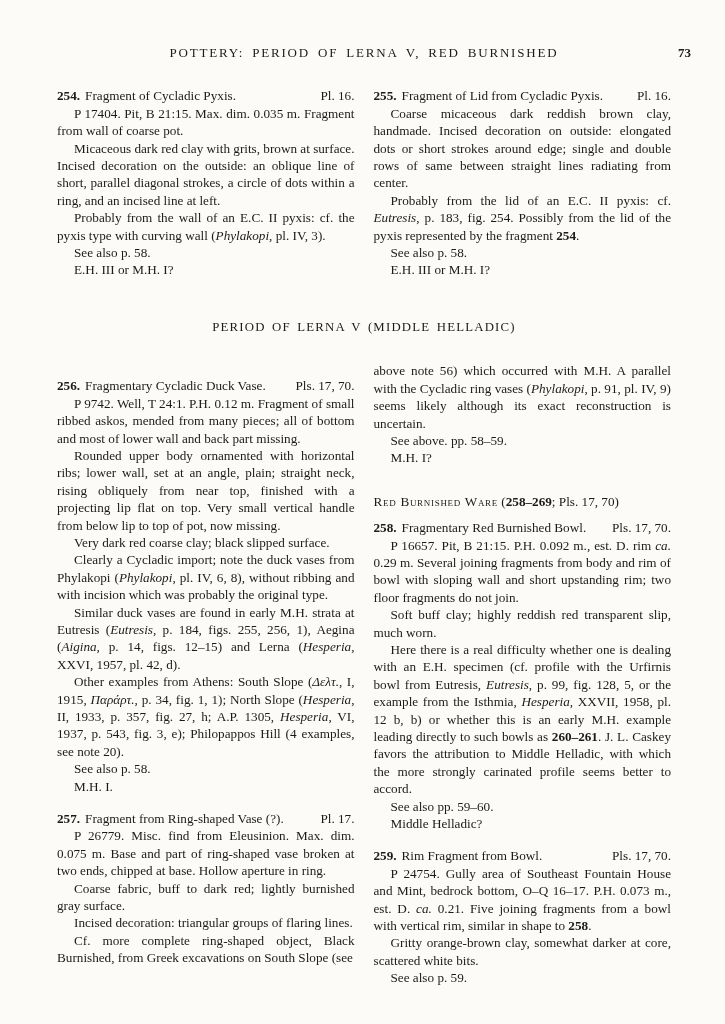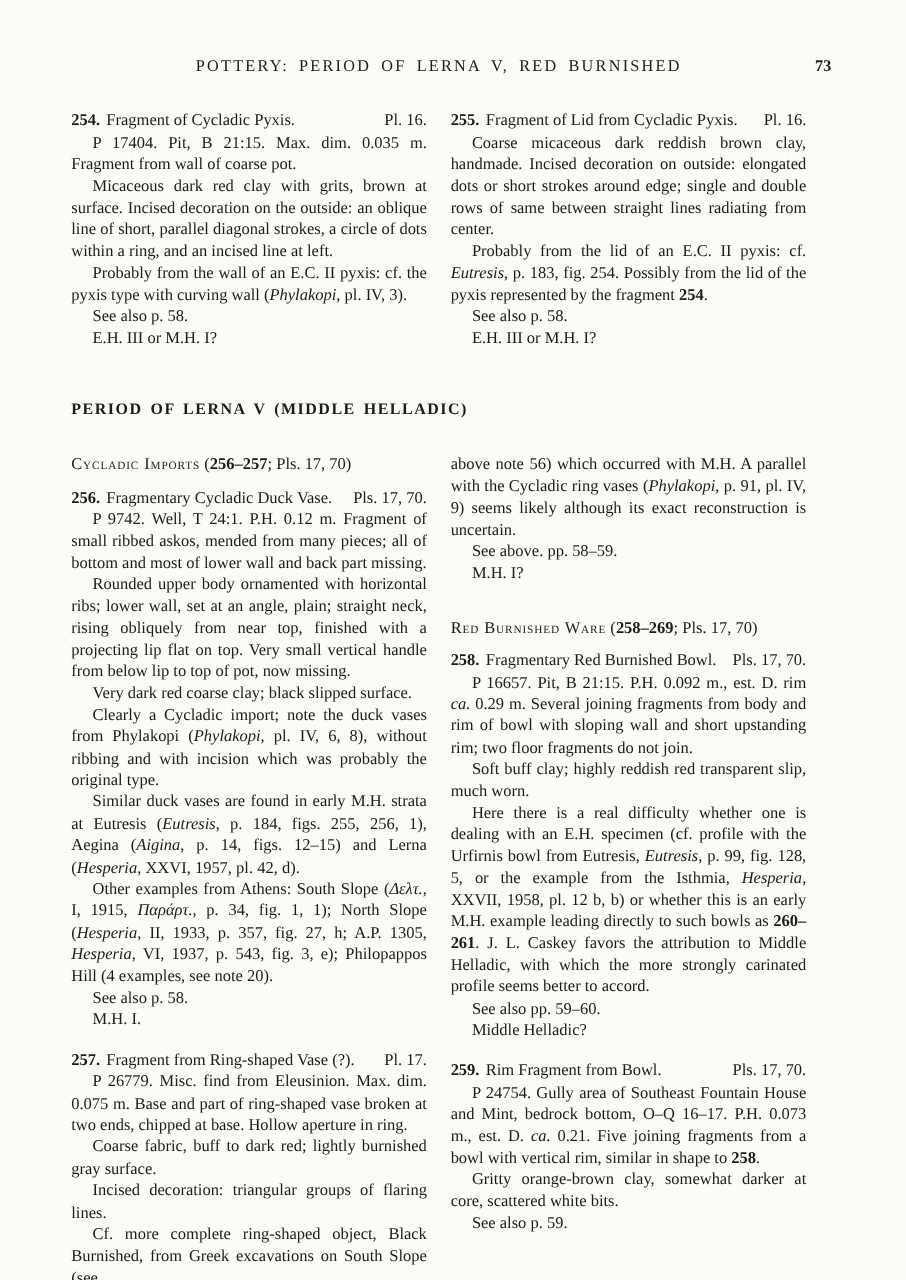--- a/index.html
+++ b/index.html
@@ -2,21 +2,21 @@
 <html><head>
 <meta charset="utf-8">
 <style>
   html, body { margin: 0; padding: 0; background: #fcfbf7; }
   .page {
     width: 725px; height: 1024px; box-sizing: border-box;
     position: relative; overflow: hidden;
     background: #fcfbf7; color: #1d1b18;
     font-family: "Liberation Serif", "DejaVu Serif", serif;
     font-size: 13.2px; line-height: 17.4px;
-    padding: 44px 80px 0 57px;
+    padding: 44px 54px 0 57px;
   }
   .running-head {
     position: relative; text-align: center;
     font-size: 13px; letter-spacing: 1.8px; word-spacing: 3px;
     margin-bottom: 26px; white-space: nowrap;
   }
   .rh-page {
     position: absolute; right: -20px; top: 0;
     letter-spacing: 0; word-spacing: 0; font-weight: bold;
   }
@@ -26,21 +26,21 @@
   }
   .entry { margin-top: 15px; }
   .entry.first { margin-top: 0; }
   .entry-head { margin: 0; display: flex; justify-content: space-between; align-items: flex-end; }
   .head-main { }
   .entry-num { font-weight: bold; margin-right: 5px; }
   .plate { margin-left: 8px; white-space: nowrap; }
   .para { margin: 0; text-indent: 17px; }
   .para.cont { text-indent: 0; }
   .section-heading {
-    text-align: left; font-weight: bold;
+    text-align: center; font-weight: normal;
     font-size: 12.8px; letter-spacing: 1.2px; word-spacing: 2px;
     margin: 40px 0 26px 0;
   }
   .subhead { margin: 0 0 9px 0; }
   .subhead.mt { margin-top: 26px; }
   .subhead + .entry { margin-top: 0; }
   .seg-i { font-style: italic; }
   .seg-b { font-weight: bold; }
   .seg-sc { font-variant: small-caps; letter-spacing: 0.7px; }
 </style>
@@ -80,21 +80,20 @@
         <p class="para"><span>See also p. 58.</span></p>
         <p class="para"><span>E.H. III or M.H. I?</span></p>
       </article>
     </div>
   </div>
 
   <h2 class="section-heading">PERIOD OF LERNA V (MIDDLE HELLADIC)</h2>
 
   <div class="cols">
     <div class="col">
-      <p class="subhead"><span class="seg-sc">Cycladic Imports</span><span> (</span><span class="seg-b">256–257</span><span>; Pls. 17, 70)</span></p>
 
       <article class="entry">
         <p class="entry-head">
           <span class="head-main"><span class="entry-num">256.</span><span class="entry-title">Fragmentary Cycladic Duck Vase.</span></span>
           <span class="plate">Pls. 17, 70.</span>
         </p>
         <p class="para"><span>P 9742. Well, T 24:1. P.H. 0.12 m. Fragment of small ribbed askos, mended from many pieces; all of bottom and most of lower wall and back part missing.</span></p>
         <p class="para"><span>Rounded upper body ornamented with horizontal ribs; lower wall, set at an angle, plain; straight neck, rising obliquely from near top, finished with a projecting lip flat on top. Very small vertical handle from below lip to top of pot, now missing.</span></p>
         <p class="para"><span>Very dark red coarse clay; black slipped surface.</span></p>
         <p class="para"><span>Clearly a Cycladic import; note the duck vases from Phylakopi (</span><span class="seg-i">Phylakopi</span><span>, pl. IV, 6, 8), without ribbing and with incision which was probably the original type.</span></p>

